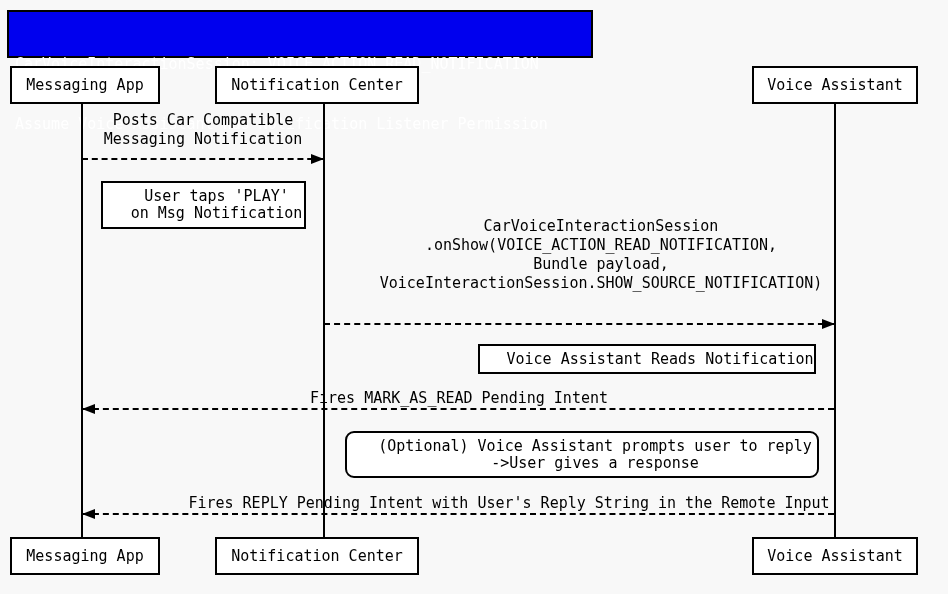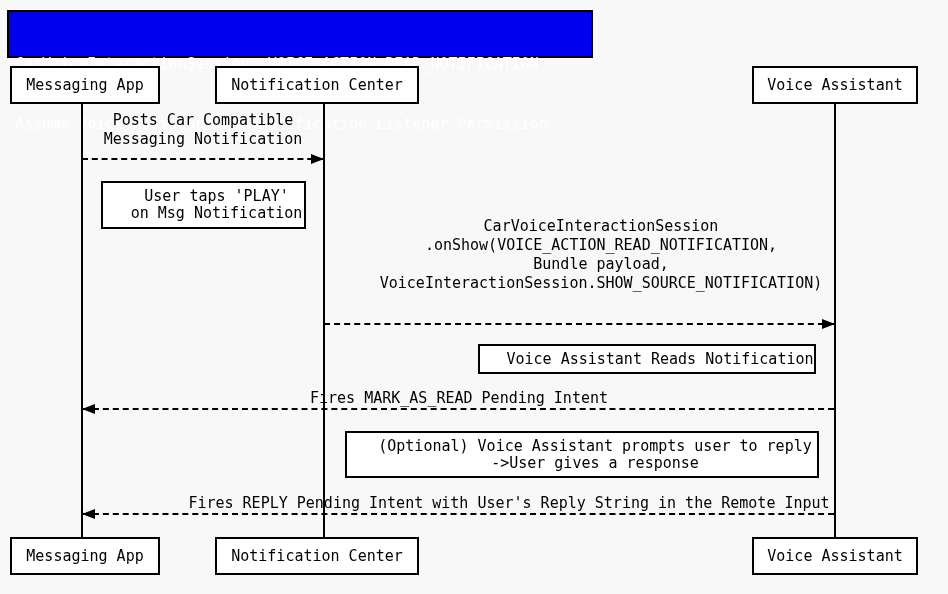--- a/index.html
+++ b/index.html
@@ -53,21 +53,21 @@
   .ah {
     position:absolute; top:-6px; width:0; height:0;
     border-top:5px solid transparent; border-bottom:5px solid transparent;
   }
   .ah-right { right:-1px; border-left:13px solid var(--line,#000); }
   .ah-left  { left:-1px;  border-right:13px solid var(--line,#000); }
 
   .note { line-height:17px;padding-left:26px; }
   .n-play  { left:101px; top:181px; width:205px; height:48px; }
   .n-reads { left:478px; top:344px; width:338px; height:30px; }
-  .n-opt   { left:345px; top:431px; width:474px; height:47px; }
+  .n-opt   { left:345px; top:431px; width:474px; height:47px;border-radius:9px; }
 </style>
 </head>
 <body>
 
 <div class="canvas">
 
   <div class="title">
     <div>CarVoiceInteractionSession: VOICE_ACTION_READ_NOTIFICATION</div>
     <div>Assume Voice Assistant has Notification Listener Permission</div>
   </div>

